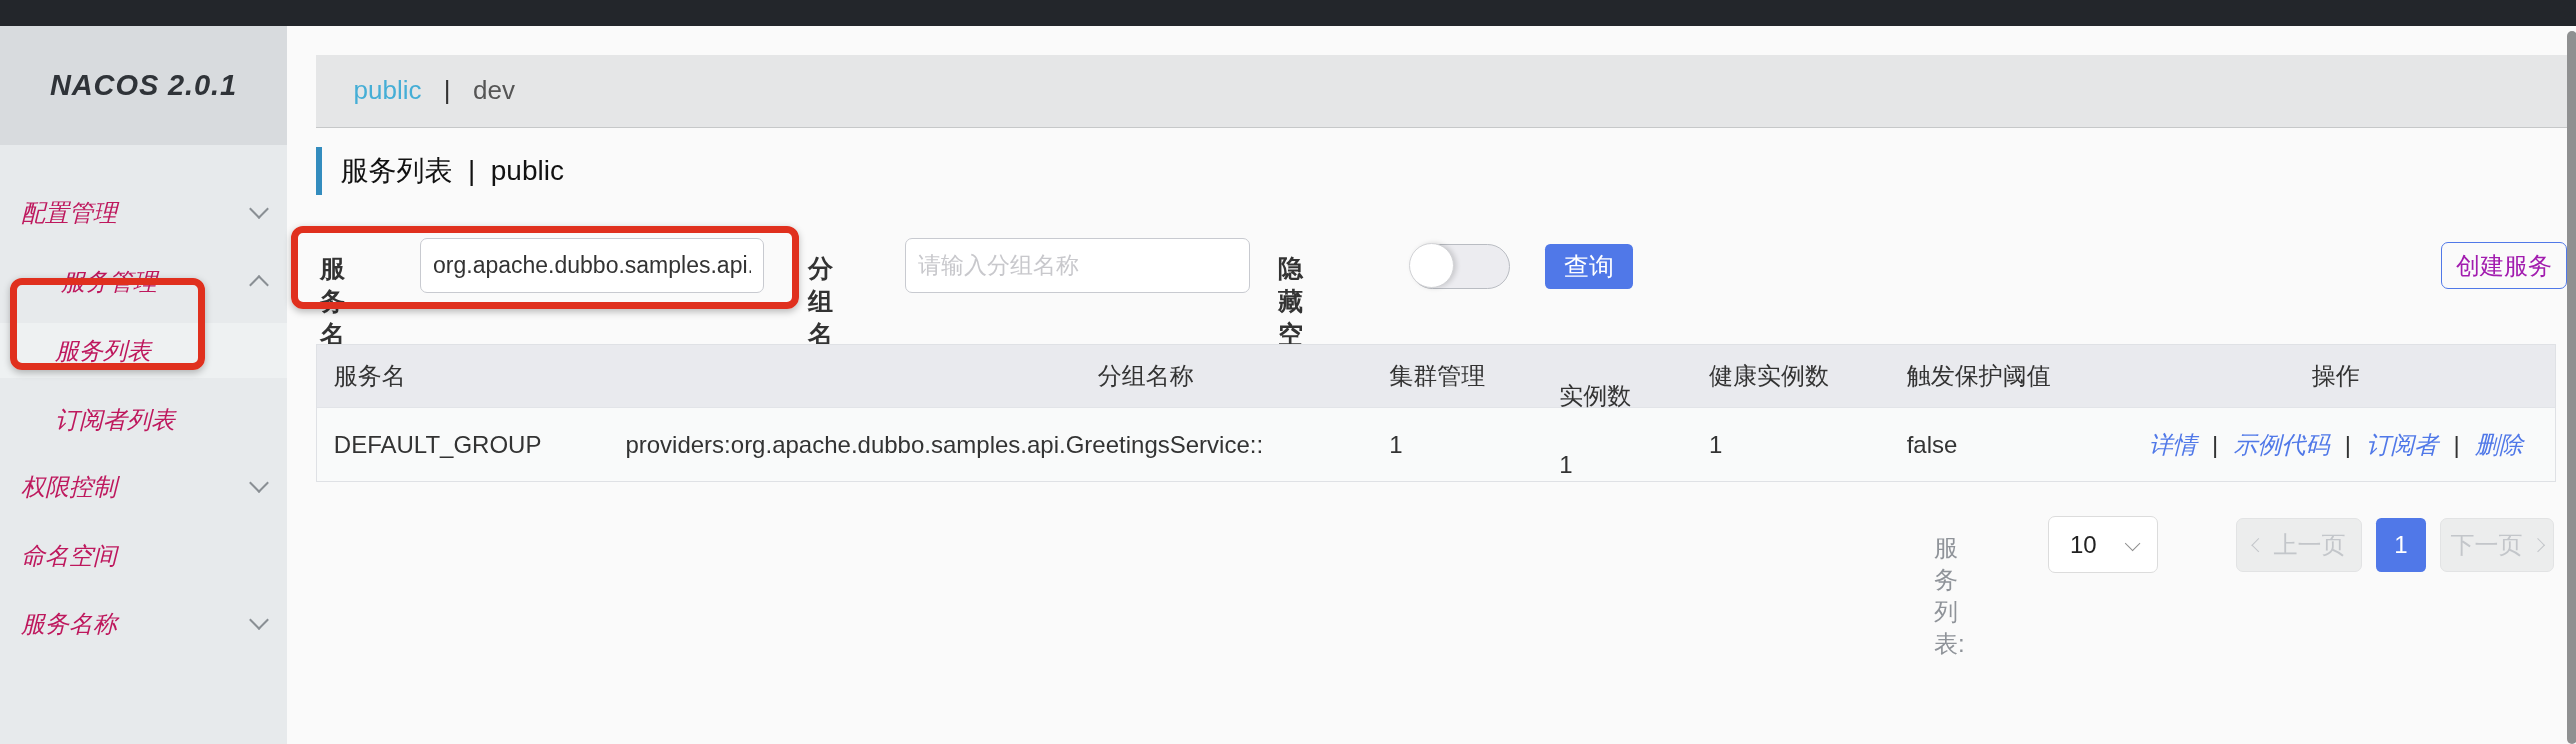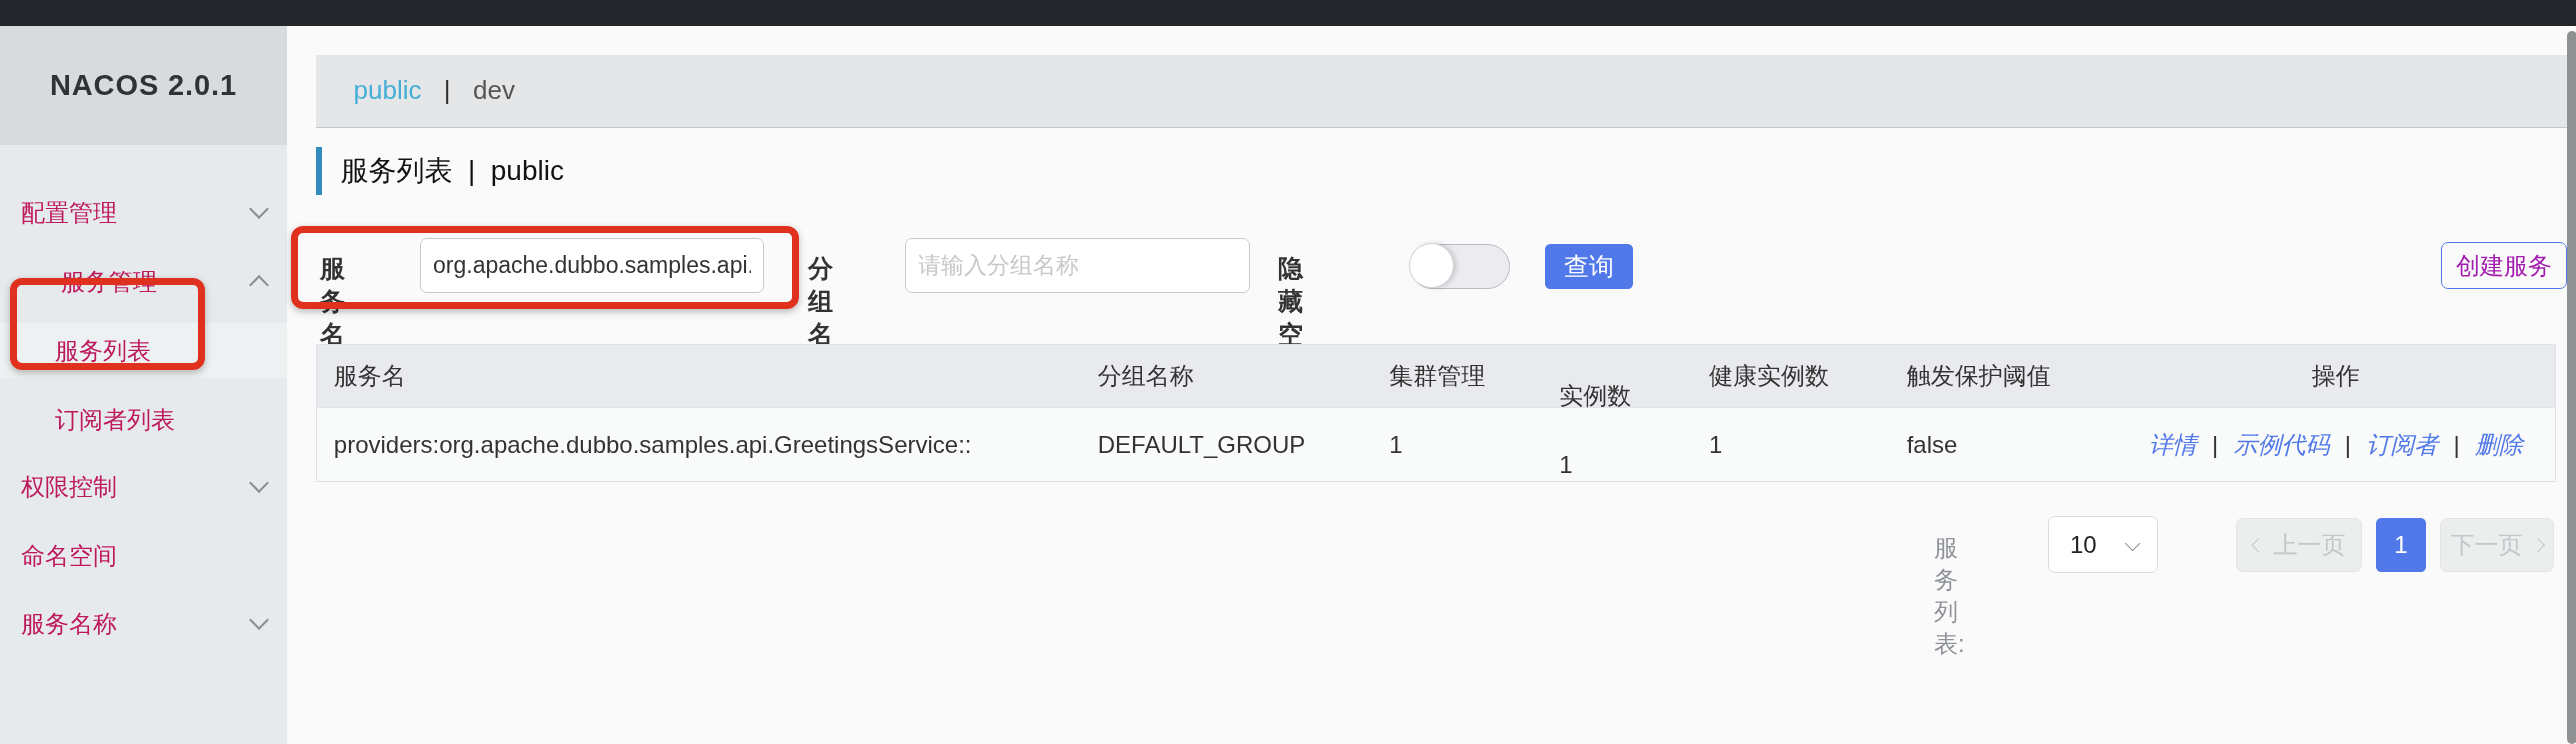--- a/index.html
+++ b/index.html
@@ -4,21 +4,21 @@
 <style>
   * { box-sizing: border-box; margin: 0; padding: 0; }
   html,body { width:2576px; height:744px; }
   body { font-family: "Liberation Sans", "DejaVu Sans", sans-serif; background:#fafafa; }
   #app { position:relative; width:2576px; height:744px; overflow:hidden; background:#fafafa; }
 
   
   .topbar { position:absolute; left:0; top:0; width:2576px; height:26px; background:#23262b; }
 
   
-  .sidebar { position:absolute; left:0; top:26px; width:287px; height:718px; background:#e7eaec; }
+  .sidebar { position:absolute; left:0; top:26px; width:287px; height:718px; background:#e7eaec;font-style:italic; }
   .sidebar-header { position:absolute; left:0; top:0; width:287px; height:119px; background:#d8dbde;
     display:flex; align-items:center; justify-content:center; }
   .sidebar-title { font-size:29px; font-weight:bold; color:#2f3338; letter-spacing:0.9px; }
   .menu { position:absolute; left:0; top:119px; width:287px; }
   .menu-item { position:absolute; left:0; width:287px; height:55px; display:flex; align-items:center;
     font-size:24px; color:#be185d; cursor:pointer; }
   .menu-item .lbl { padding-left:21px; }
   .menu-item.child .lbl { padding-left:55px; }
   .menu-item.selected { background:#eef1f2; }
   .chev { width:14px; height:14px; border-right:2.6px solid #8a8f94; border-bottom:2.6px solid #8a8f94;
@@ -172,22 +172,22 @@
       <div class="t-header">
         <div class="tc c0">服务名</div>
         <div class="tc c1">分组名称</div>
         <div class="tc c2">集群管理</div>
         <div class="tc c3">实例数</div>
         <div class="tc c4">健康实例数</div>
         <div class="tc c5">触发保护阈值</div>
         <div class="tc c6">操作</div>
       </div>
       <div class="t-row">
+        <div class="tc c1">DEFAULT_GROUP</div>
         <div class="tc c0">providers:org.apache.dubbo.samples.api.GreetingsService::</div>
-        <div class="tc c1">DEFAULT_GROUP</div>
         <div class="tc c2">1</div>
         <div class="tc c3">1</div>
         <div class="tc c4">1</div>
         <div class="tc c5">false</div>
         <div class="tc c6">
           <span class="op-link">详情</span>
           <span class="op-sep">|</span>
           <span class="op-link">示例代码</span>
           <span class="op-sep">|</span>
           <span class="op-link">订阅者</span>

